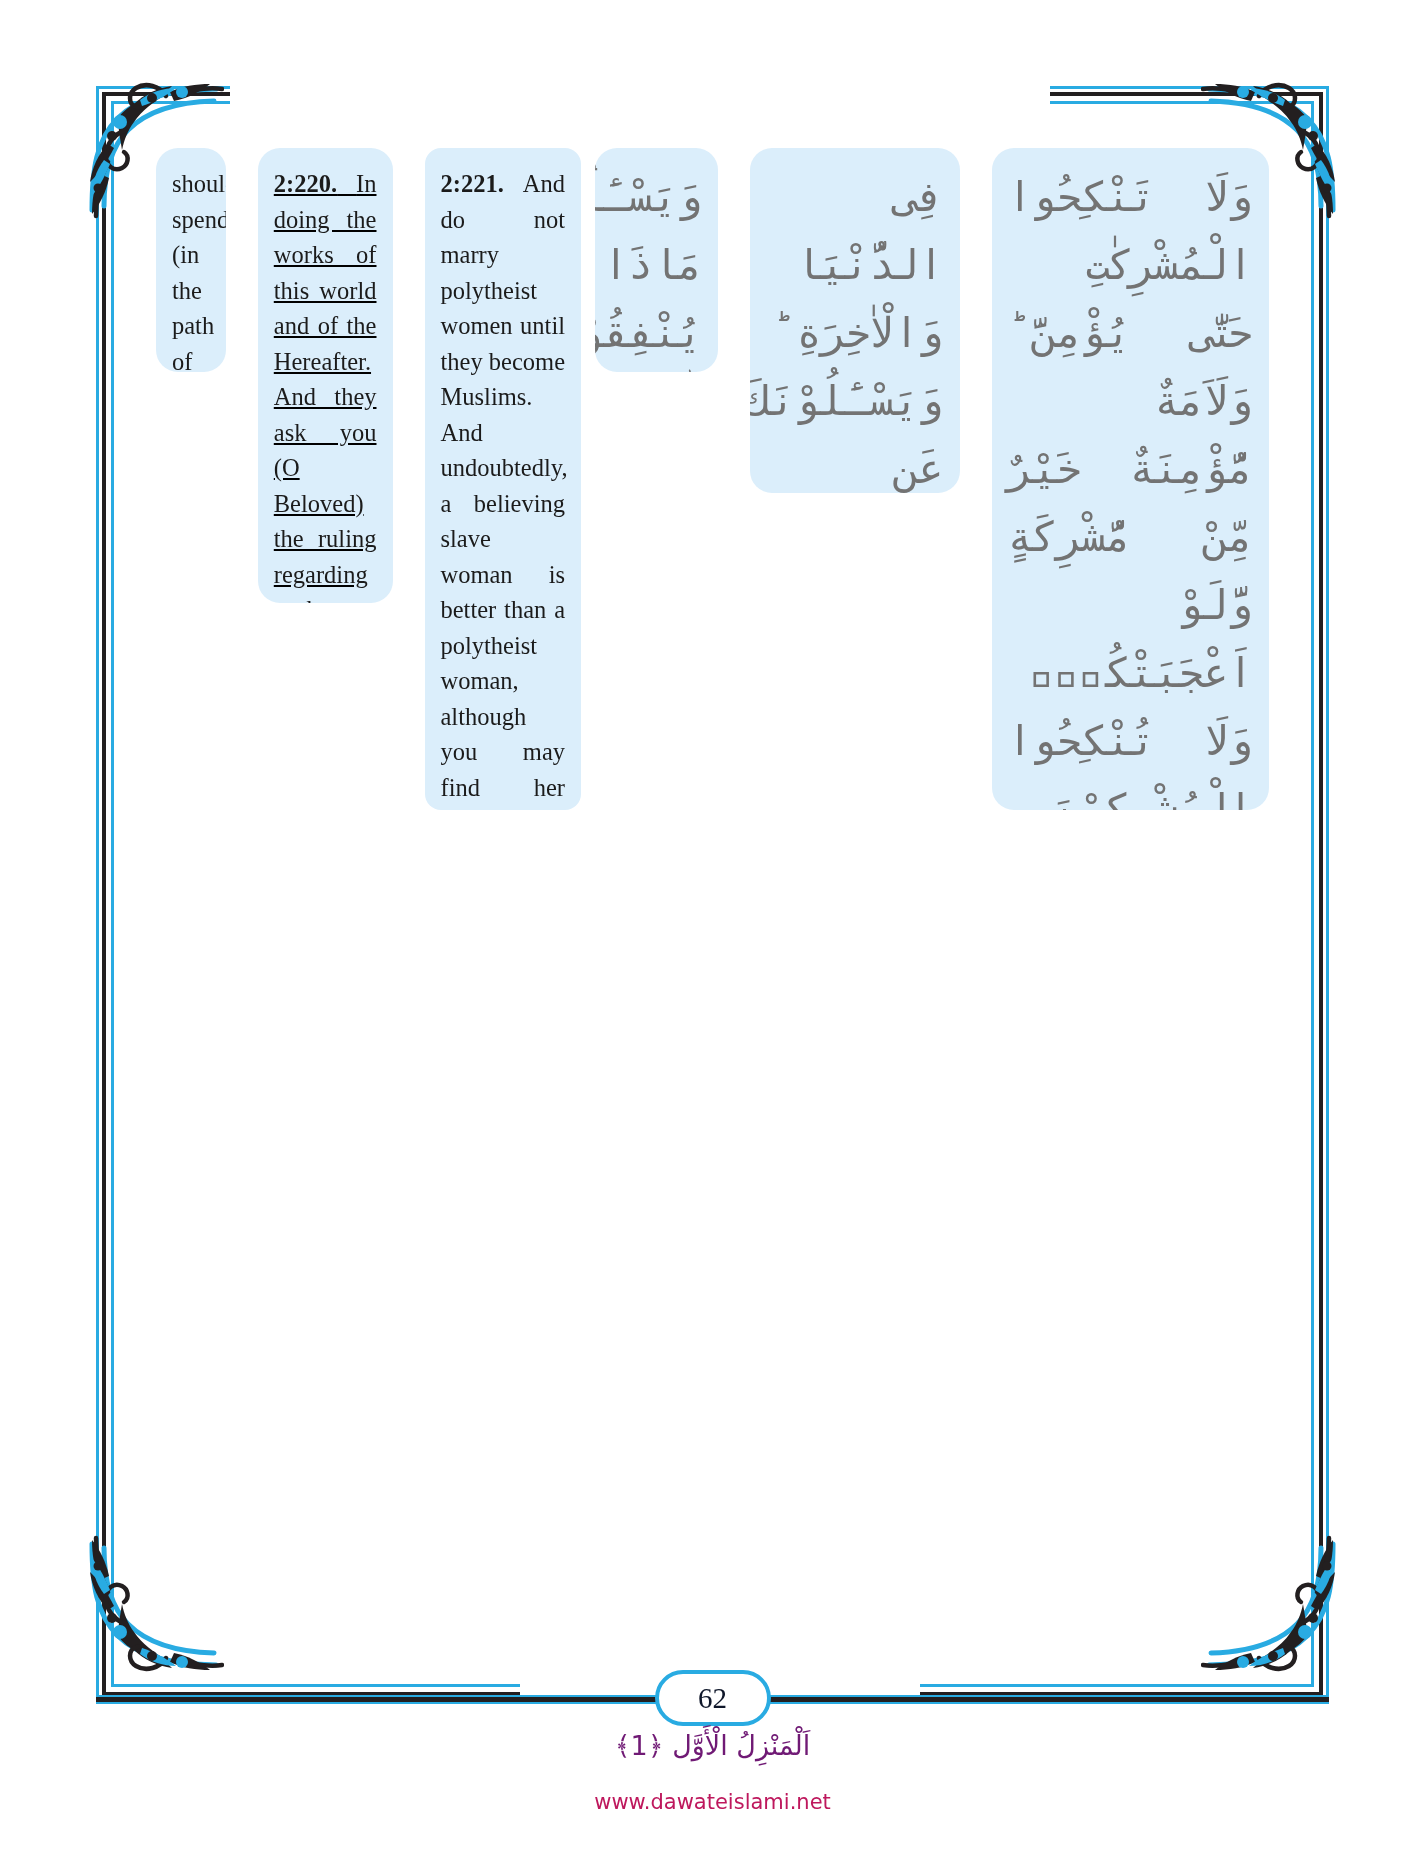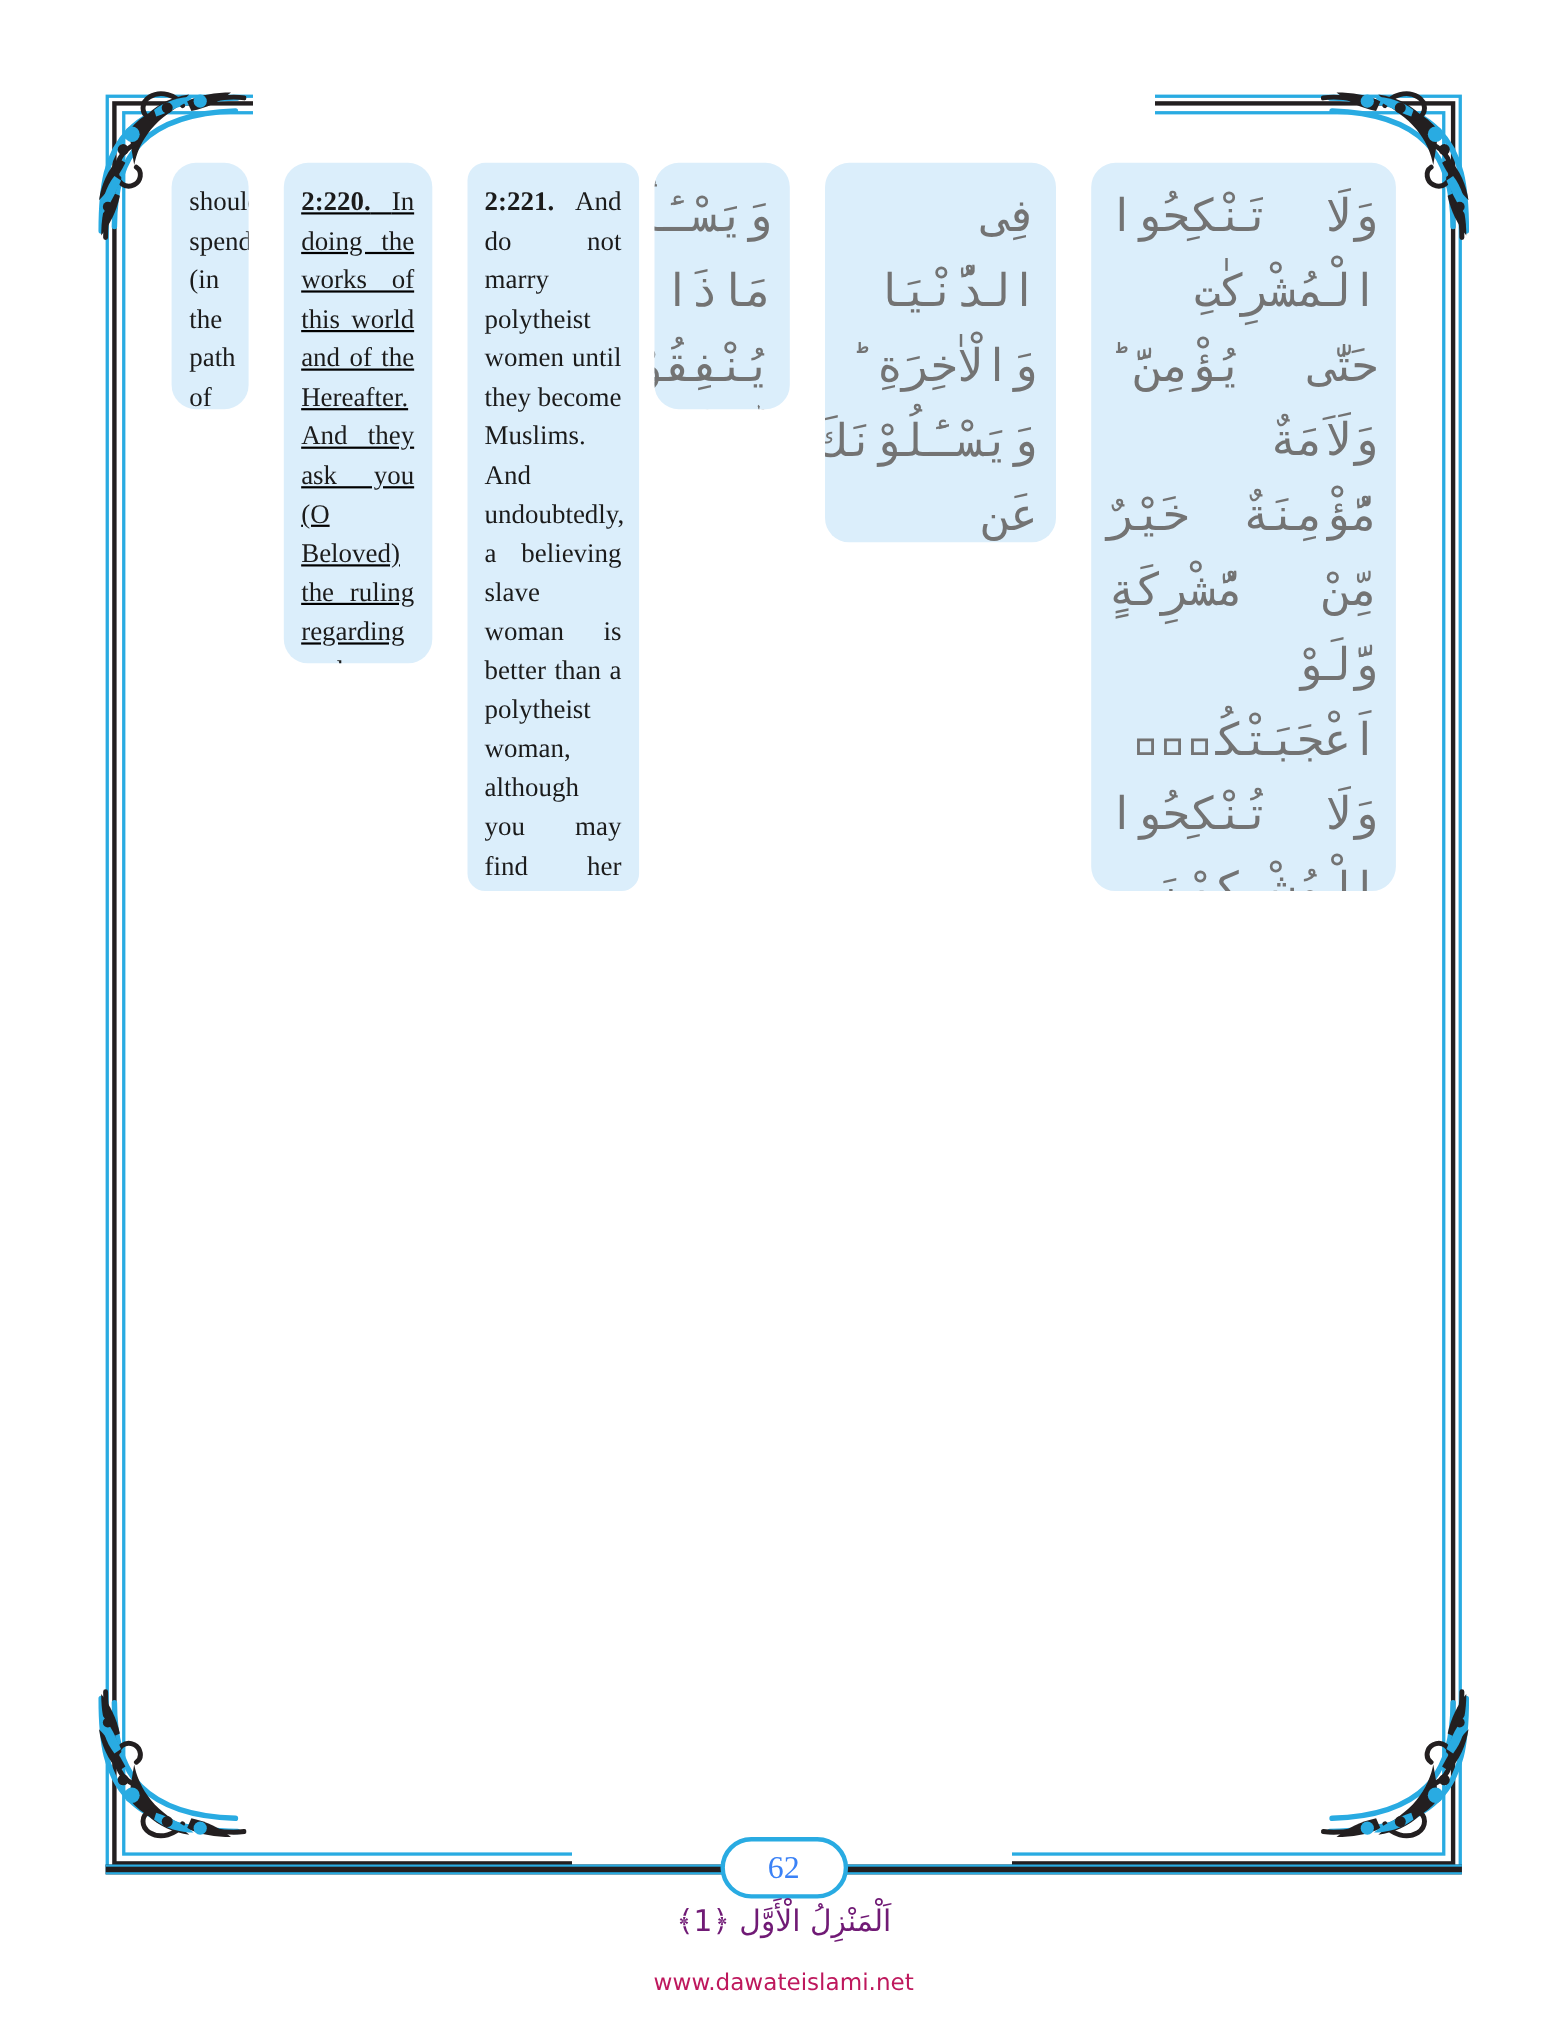--- a/index.html
+++ b/index.html
@@ -178,21 +178,21 @@
     background: #ffffff;
     border: 4px solid #29abe2;
     border-radius: 30px;
     display: flex;
     align-items: center;
     justify-content: center;
   }
   .page-pill .pnum {
     font-family: "Liberation Serif", serif;
     font-size: 29px;
-    color: #3b82f6;
+    color: #0f172a;
   }
   .manzil {
     position: absolute;
     left: 0; top: 1730px;
     width: 1425px;
     text-align: center;
     font-family: "DejaVu Sans", sans-serif;
     font-size: 27px;
     color: #701a75;
     direction: rtl;

